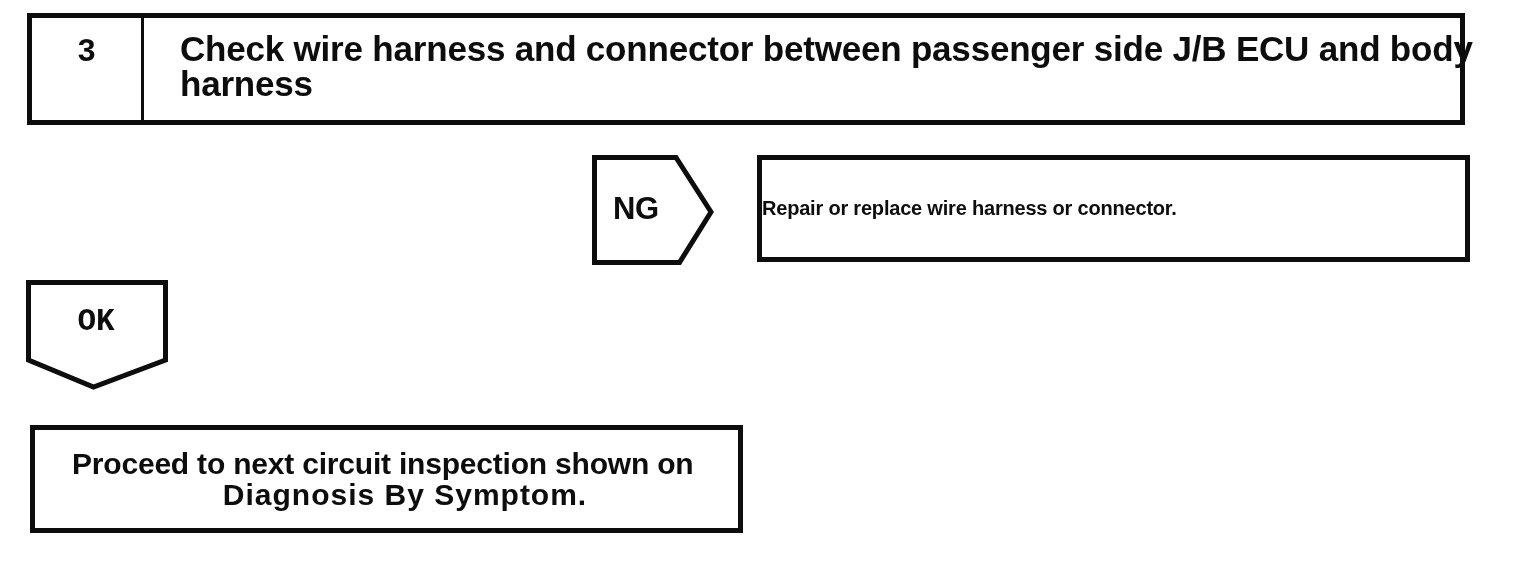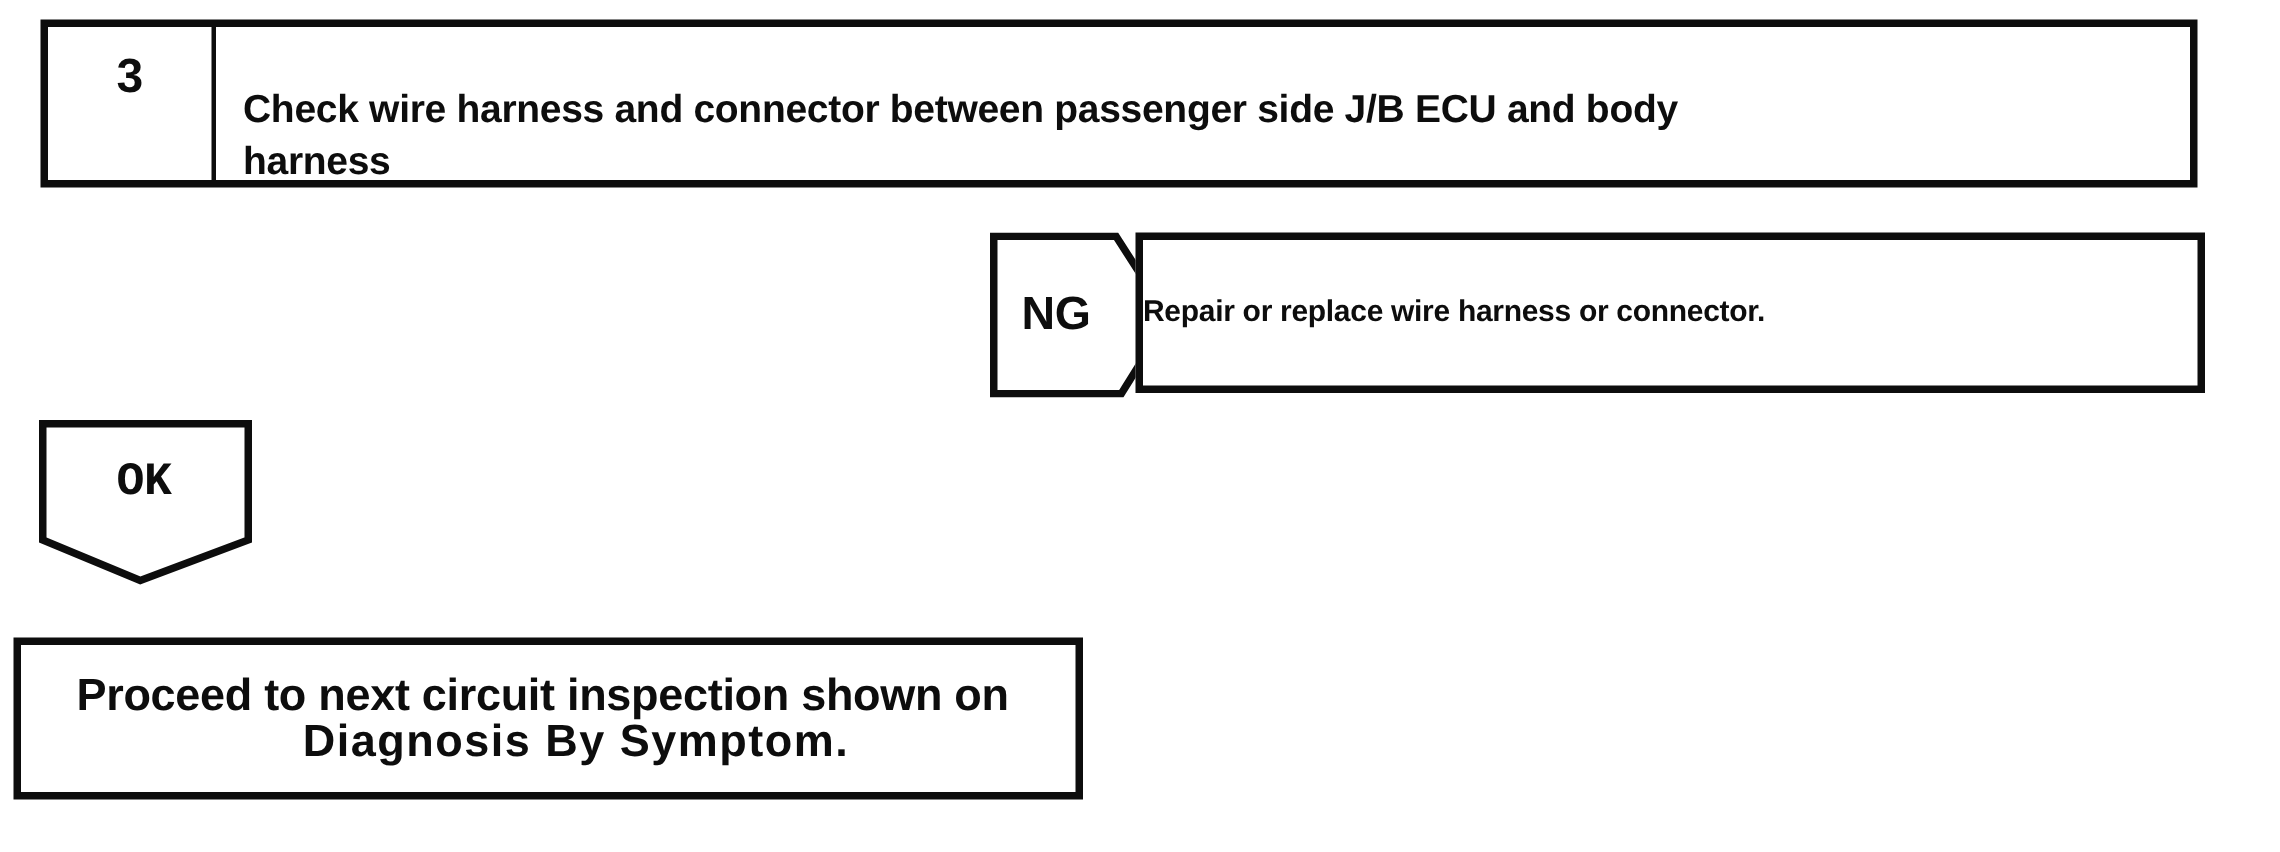--- a/index.html
+++ b/index.html
@@ -39,54 +39,53 @@
   .step-number-cell {
     width: 112px;
     border-right: 3px solid var(--ink);
     text-align: center;
     padding-top: 14px;
     font-size: 32px;
     font-weight: bold;
     flex: 0 0 auto;
   }
   .step-title {
-    padding: 13px 14px 0 18px;
-    font-size: 26px;
+    padding: 13px 14px 0 36px;
+    font-size: 35px;
     line-height: 35px;
-    margin-top: 24px;
   }
   
   .connector { overflow: visible; }
   .connector svg { display: block; }
   .connector-label {
     position: absolute;
     display: flex;
     align-items: center;
     justify-content: center;
     font-size: 31px;
   }
-  .ng-connector { left: 660px; top: 155px; width: 122px; height: 124px; }
+  .ng-connector { left: 592px; top: 155px; width: 122px; height: 124px; }
   .ng-connector .connector-label { left: 0; top: 0; width: 88px; height: 108px; }
   .ok-connector { left: 26px; top: 280px; width: 142px; height: 110px; font-family: Liberation Mono, monospace; }
   .ok-connector .connector-label { left: 0; top: 0; width: 140px; height: 82px; }
   
   .result-box {
     border: 5px solid var(--ink);
     background: var(--bg);
     display: flex;
     flex-direction: column;
     justify-content: center;
   }
   .ng-result-box {
     left: 757px; top: 155px;
     width: 713px; height: 107px;
     font-size: 20px;
   }
   .ok-result-box {
-    left: 9px; top: 425px;
+    left: 30px; top: 425px;
     width: 713px; height: 108px;
     padding-left: 37px;
     font-size: 30px;
     line-height: 31px;
   }
   .ok-result-box .line2 { letter-spacing: 1px; text-align: center; }
 </style>
 </head>
 <body>
 

